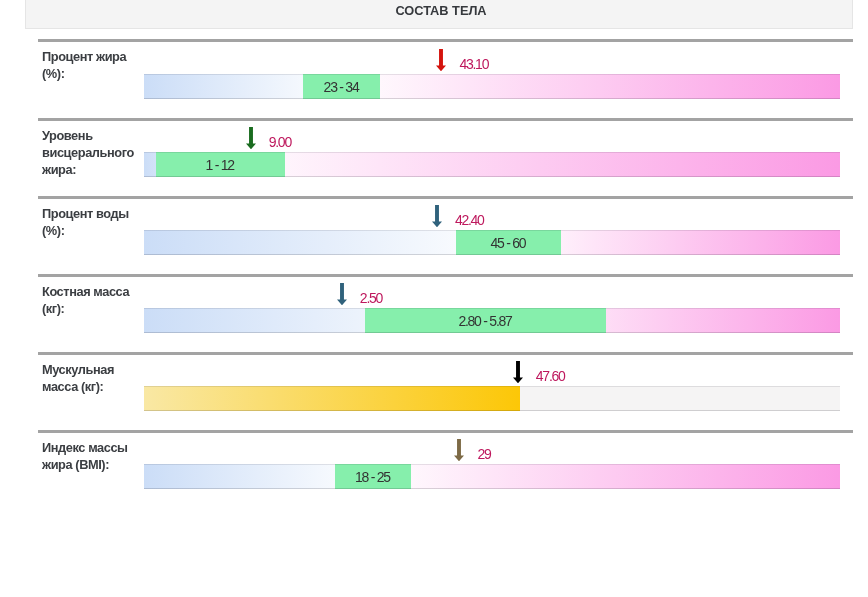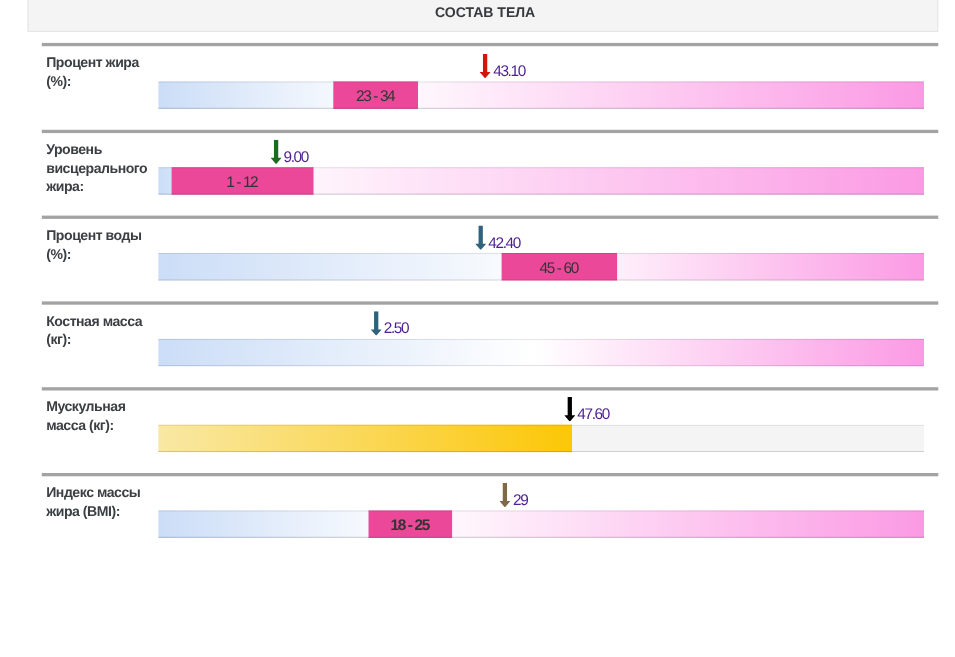--- a/index.html
+++ b/index.html
@@ -23,30 +23,30 @@
   .row:first-child .track{top:32px;}
 
   .label{position:absolute;left:4px;top:6px;width:104px;
        font-size:12.8px;letter-spacing:-0.42px;font-weight:bold;
        color:#3b3e42;line-height:17.2px;}
 
   .track{position:absolute;left:106px;top:31px;width:696px;height:25px;}
   .edge{position:absolute;left:0;top:0;width:100%;height:100%;pointer-events:none;
         box-shadow:inset 0 1px 0 rgba(10,10,25,.10), inset 0 -1px 0 rgba(10,10,25,.16);}
   .grad{position:absolute;left:0;top:0;width:100%;height:100%;}
-  .zone{position:absolute;top:0;height:100%;background:#ec4899;
+  .zone{position:absolute;top:0;height:100%;background:#86efac;
         display:flex;align-items:center;justify-content:center;
         font-size:14px;letter-spacing:-1.25px;color:#333;white-space:nowrap;}
   .zone span{padding-right:1.25px;}
   .fillbg{position:absolute;left:0;top:0;width:100%;height:100%;background:#f5f4f4;}
 
   .marker{position:absolute;top:-25px;height:25px;width:0;}
   .marker svg{display:block;position:absolute;left:-5px;top:0;}
-  .mval{position:absolute;left:7px;top:8px;font-size:14px;letter-spacing:-1.25px;
-        color:#4c1d95;line-height:1;white-space:nowrap;}
+  .mval{position:absolute;left:18px;top:8px;font-size:14px;letter-spacing:-1.25px;
+        color:#be185d;line-height:1;white-space:nowrap;}
 </style>
 </head>
 <body>
 
 <div class="page">
 
   <div class="panel-header">
     <div class="panel-title">СОСТАВ ТЕЛА</div>
   </div>
 
@@ -96,20 +96,23 @@
               <path d="M3.05 0 H6.95 V16.5 H10 L5 22.3 L0 16.5 H3.05 Z" fill="#30627c"></path>
             </svg>
             <span class="mval">42.40</span>
           </div>
         </div>
       </div>
       <div class="row">
         <div class="label"><span>Костная масса</span><br><span>(кг):</span></div>
         <div class="track">
           <div class="grad" style="background: linear-gradient(to right, rgb(203, 221, 247) 0%, rgb(255, 255, 255) 49.085%, rgb(251, 154, 228) 100%);"></div>
+          <div class="zone" style="left: 31.78%; width: 34.61%;">
+            <span>2.80 - 5.87</span>
+          </div>
           <div class="edge"></div>
           <div class="marker" style="left: 28.43%;">
             <svg width="10" height="22.3" viewBox="0 0 10 22.3">
               <path d="M3.05 0 H6.95 V16.5 H10 L5 22.3 L0 16.5 H3.05 Z" fill="#30627c"></path>
             </svg>
             <span class="mval">2.50</span>
           </div>
         </div>
       </div>
       <div class="row">
@@ -123,21 +126,21 @@
               <path d="M3.05 0 H6.95 V16.5 H10 L5 22.3 L0 16.5 H3.05 Z" fill="#000000"></path>
             </svg>
             <span class="mval">47.60</span>
           </div>
         </div>
       </div>
       <div class="row">
         <div class="label"><span>Индекс массы</span><br><span>жира (BMI):</span></div>
         <div class="track">
           <div class="grad" style="background: linear-gradient(to right, rgb(203, 221, 247) 0%, rgb(255, 255, 255) 32.91%, rgb(251, 154, 228) 100%);"></div>
-          <div class="zone" style="left: 27.51%; width: 10.8%; font-weight: bold;">
+          <div class="zone" style="left: 27.51%; width: 10.8%;">
             <span>18 - 25</span>
           </div>
           <div class="edge"></div>
           <div class="marker" style="left: 45.32%;">
             <svg width="10" height="22.3" viewBox="0 0 10 22.3">
               <path d="M3.05 0 H6.95 V16.5 H10 L5 22.3 L0 16.5 H3.05 Z" fill="#7d6a46"></path>
             </svg>
             <span class="mval">29</span>
           </div>
         </div>

